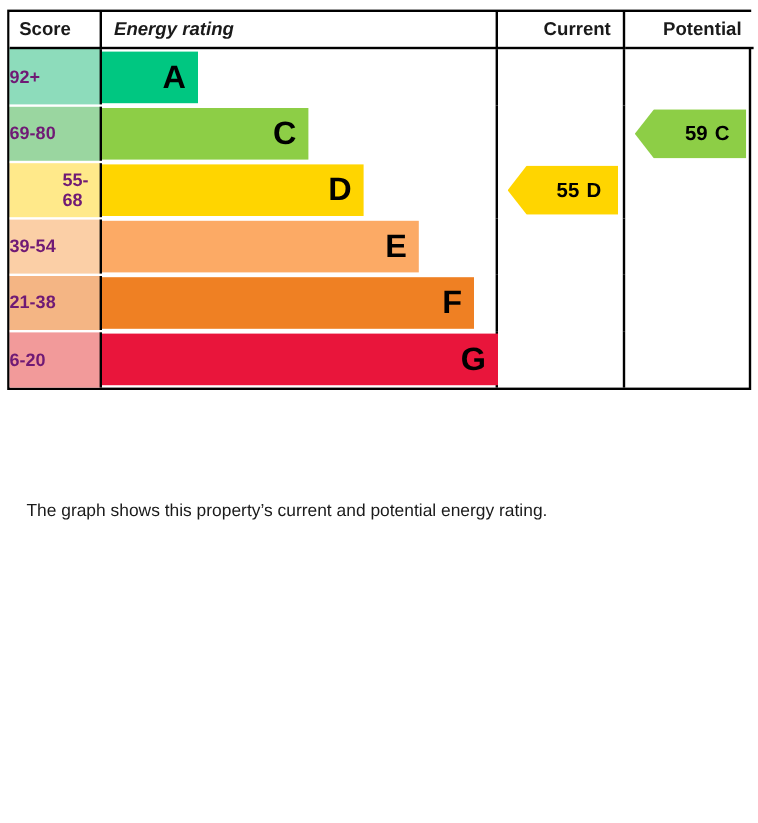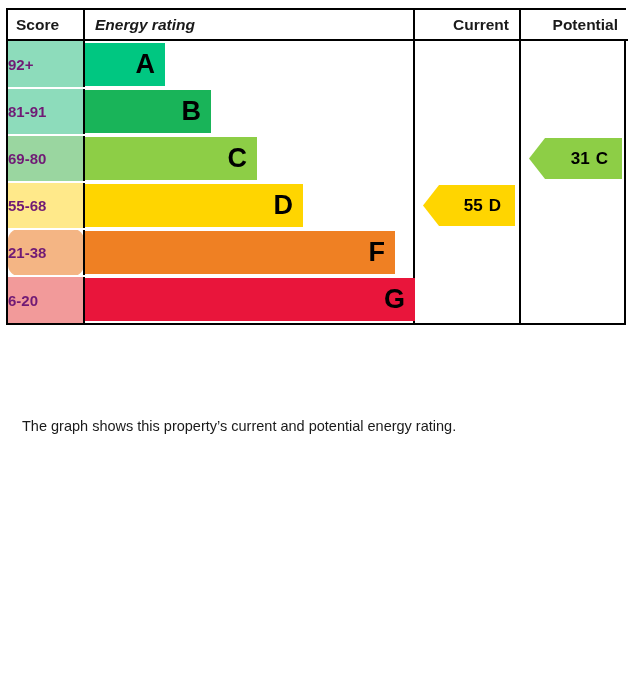--- a/index.html
+++ b/index.html
@@ -165,66 +165,66 @@
         <td class="score-cell" style="background: rgb(141, 220, 187);">92+</td>
         <td class="bar-cell">
           <div class="bar" id="bar-a" style="width: 80px; background: rgb(0, 199, 129);">
             <span>A</span>
           </div>
         </td>
         <td class="cur-cell"></td>
         <td class="pot-cell"></td>
       </tr>
 
-      <tr class="band-row">
-        <td class="score-cell" style="background: rgb(141, 220, 187);">81-91</td>
-        <td class="bar-cell">
-          <div class="bar" id="bar-b" style="width: 126px; background: rgb(25, 180, 89);">
-            <span>B</span>
-          </div>
-        </td>
-        <td class="cur-cell"></td>
-        <td class="pot-cell"></td>
-      </tr>
 
       <tr class="band-row">
         <td class="score-cell" style="background: rgb(154, 214, 160);">69-80</td>
         <td class="bar-cell">
           <div class="bar" id="bar-c" style="width: 172px; background: rgb(141, 206, 70);">
             <span>C</span>
           </div>
         </td>
         <td class="cur-cell"></td>
         <td class="pot-cell">
           <div class="pointer potential" id="pot-pointer" style="background: rgb(141, 206, 70);">
-            <span class="num">31</span>
+            <span class="num">59</span>
             <span class="ltr">C</span>
           </div>
         </td>
       </tr>
 
       <tr class="band-row">
-        <td class="score-cell" style="background: rgb(255, 233, 138);">55-68</td>
+        <td class="score-cell" style="background: rgb(255, 233, 138); padding-left: 44px;">55-68</td>
         <td class="bar-cell">
           <div class="bar" id="bar-d" style="width: 218px; background: rgb(255, 213, 0);">
             <span>D</span>
           </div>
         </td>
         <td class="cur-cell">
           <div class="pointer current" id="cur-pointer" style="background: rgb(255, 213, 0);">
             <span class="num">55</span>
             <span class="ltr">D</span>
           </div>
         </td>
         <td class="pot-cell"></td>
       </tr>
 
-
-      <tr class="band-row">
-        <td class="score-cell" style="background: rgb(244, 181, 132); border-radius: 11px;">21-38</td>
+      <tr class="band-row">
+        <td class="score-cell" style="background: rgb(251, 207, 166);">39-54</td>
+        <td class="bar-cell">
+          <div class="bar" id="bar-e" style="width: 264px; background: rgb(252, 170, 101);">
+            <span>E</span>
+          </div>
+        </td>
+        <td class="cur-cell"></td>
+        <td class="pot-cell"></td>
+      </tr>
+
+      <tr class="band-row">
+        <td class="score-cell" style="background: rgb(244, 181, 132);">21-38</td>
         <td class="bar-cell">
           <div class="bar" id="bar-f" style="width: 310px; background: rgb(239, 128, 35);">
             <span>F</span>
           </div>
         </td>
         <td class="cur-cell"></td>
         <td class="pot-cell"></td>
       </tr>
 
       <tr class="band-row">

